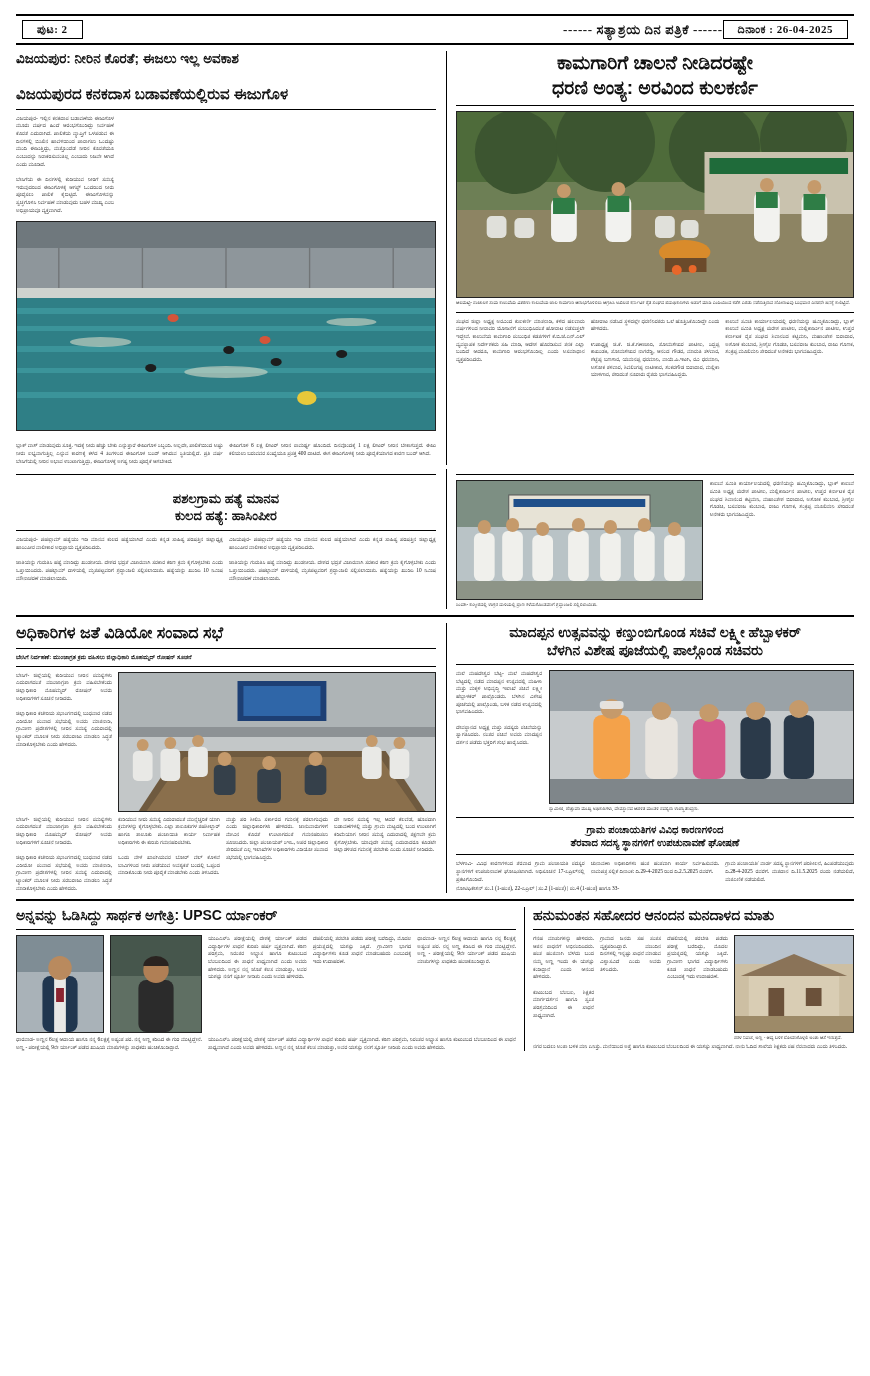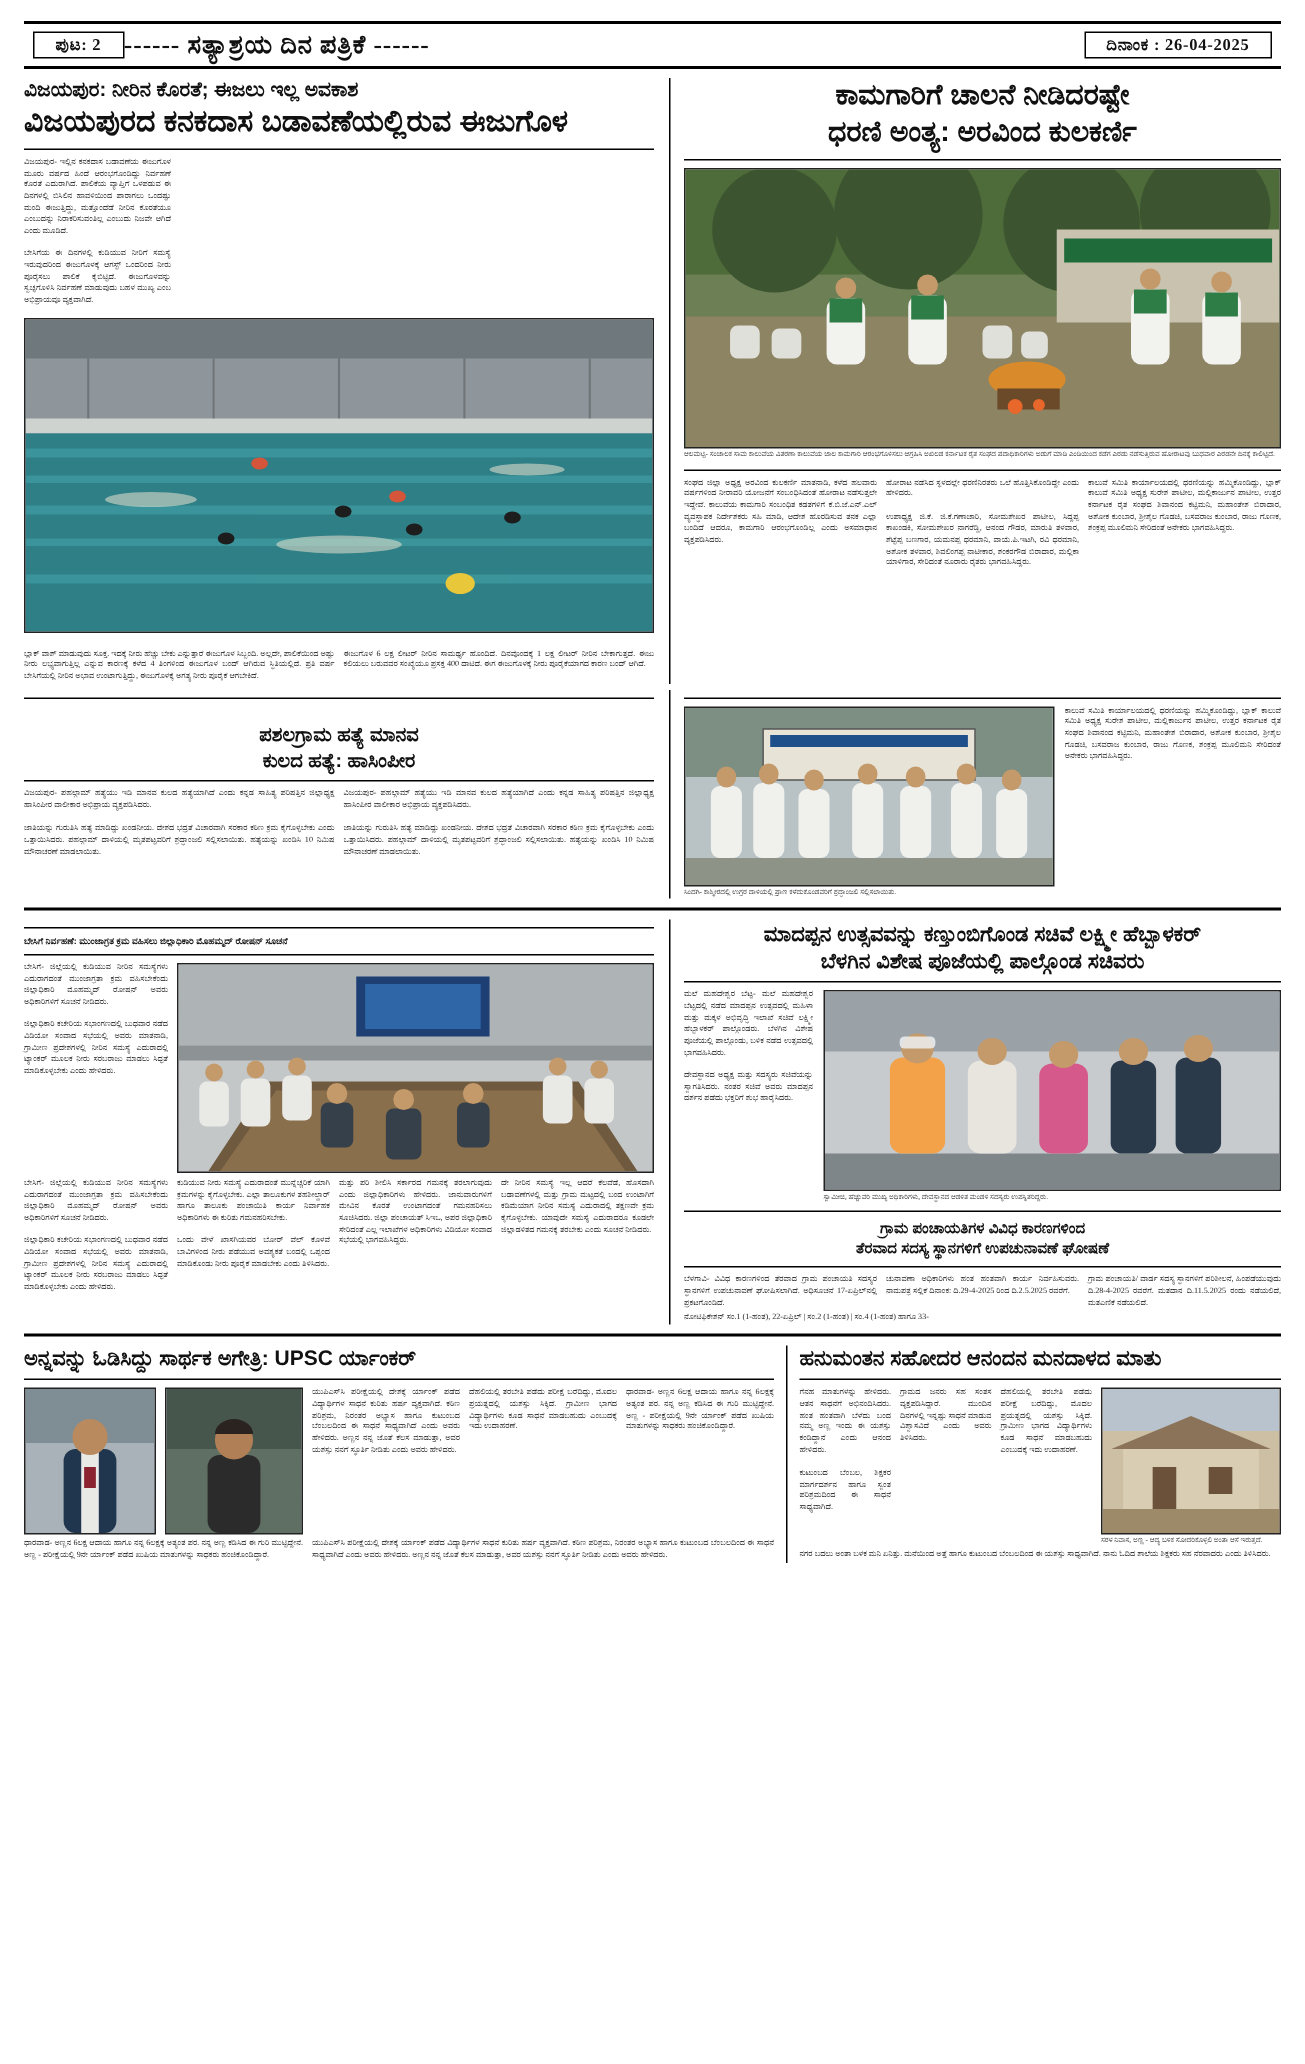--- a/index.html
+++ b/index.html
@@ -17,21 +17,21 @@
   .masthead{
     display:flex;align-items:center;justify-content:space-between;
     border-top:2px solid #000;border-bottom:2px solid #000;
     padding:4px 6px;margin-bottom:6px;
   }
   .mast-box{
     border:1.5px solid #000;padding:2px 14px;font-size:11px;font-weight:bold;
     letter-spacing:.5px;
   }
   .mast-center{
-    flex:1;text-align:left;font-size:17px;font-weight:bold;letter-spacing:.6px;
+    flex:1;text-align:right;font-size:13px;font-weight:bold;letter-spacing:.6px;
   }
 
   
   .hl{
     font-weight:bold;line-height:1.25;
     font-family:"Liberation Sans", sans-serif;
   }
   .kn{
     font-size:5.4px;line-height:1.42;text-align:justify;
     font-family:"Liberation Serif", serif;color:#1a1a1a;
@@ -43,21 +43,21 @@
   .photo{
     background:#5f6a55;border:1px solid #222;position:relative;overflow:hidden;
   }
 
   
   .top{display:flex;gap:10px;}
   .top-left{width:420px;}
   .top-right{flex:1;border-left:1px solid #000;padding-left:9px;}
 
   .h-left1{font-size:13.5px;}
-  .h-left2{font-size:20px;margin-top:0;}
+  .h-left2{font-size:15px;margin-top:17px;}
   .h-right1{font-size:19px;text-align:center;line-height:1.3;}
 
   .three{display:flex;gap:6px;margin-top:5px;}
   .three>div{flex:1;}
 
   .sub-h{font-size:13px;font-weight:bold;text-align:center;line-height:1.3;
     font-family:"Liberation Sans", sans-serif;margin:4px 0 3px;}
 
   .mid{display:flex;gap:10px;margin-top:4px;}
   .mid-left{width:420px;}
@@ -291,20 +291,21 @@
         </div>
       </div>
     </div>
   </div>
 
   <div class="rule2"></div>
 
   <div class="sec3">
 
     <div class="sec3-left">
+      <div class="hl" style="font-size:16px;">ಅಧಿಕಾರಿಗಳ ಜತೆ ವಿಡಿಯೋ ಸಂವಾದ ಸಭೆ</div>
       <div class="rule"></div>
       <div class="byline">ಬೇಸಿಗೆ ನಿರ್ವಹಣೆ: ಮುಂಜಾಗ್ರತ ಕ್ರಮ ವಹಿಸಲು ಜಿಲ್ಲಾಧಿಕಾರಿ ಮೊಹಮ್ಮದ್ ರೋಷನ್ ಸೂಚನೆ</div>
       <div class="rule"></div>
       <div style="display:flex;gap:6px;margin-top:3px;">
         <div style="width:96px;">
           <div class="kn" style="white-space:pre-line;">ಬೇಸಿಗೆ- ಜಿಲ್ಲೆಯಲ್ಲಿ ಕುಡಿಯುವ ನೀರಿನ ಸಮಸ್ಯೆಗಳು ಎದುರಾಗದಂತೆ ಮುಂಜಾಗ್ರತಾ ಕ್ರಮ ವಹಿಸಬೇಕೆಂದು ಜಿಲ್ಲಾಧಿಕಾರಿ ಮೊಹಮ್ಮದ್ ರೋಷನ್ ಅವರು ಅಧಿಕಾರಿಗಳಿಗೆ ಸೂಚನೆ ನೀಡಿದರು.
 
 ಜಿಲ್ಲಾಧಿಕಾರಿ ಕಚೇರಿಯ ಸಭಾಂಗಣದಲ್ಲಿ ಬುಧವಾರ ನಡೆದ ವಿಡಿಯೋ ಸಂವಾದ ಸಭೆಯಲ್ಲಿ ಅವರು ಮಾತನಾಡಿ, ಗ್ರಾಮೀಣ ಪ್ರದೇಶಗಳಲ್ಲಿ ನೀರಿನ ಸಮಸ್ಯೆ ಎದುರಾದಲ್ಲಿ ಟ್ಯಾಂಕರ್ ಮೂಲಕ ನೀರು ಸರಬರಾಜು ಮಾಡಲು ಸಿದ್ಧತೆ ಮಾಡಿಕೊಳ್ಳಬೇಕು ಎಂದು ಹೇಳಿದರು.</div>
         </div>
         <div style="flex:1;">

